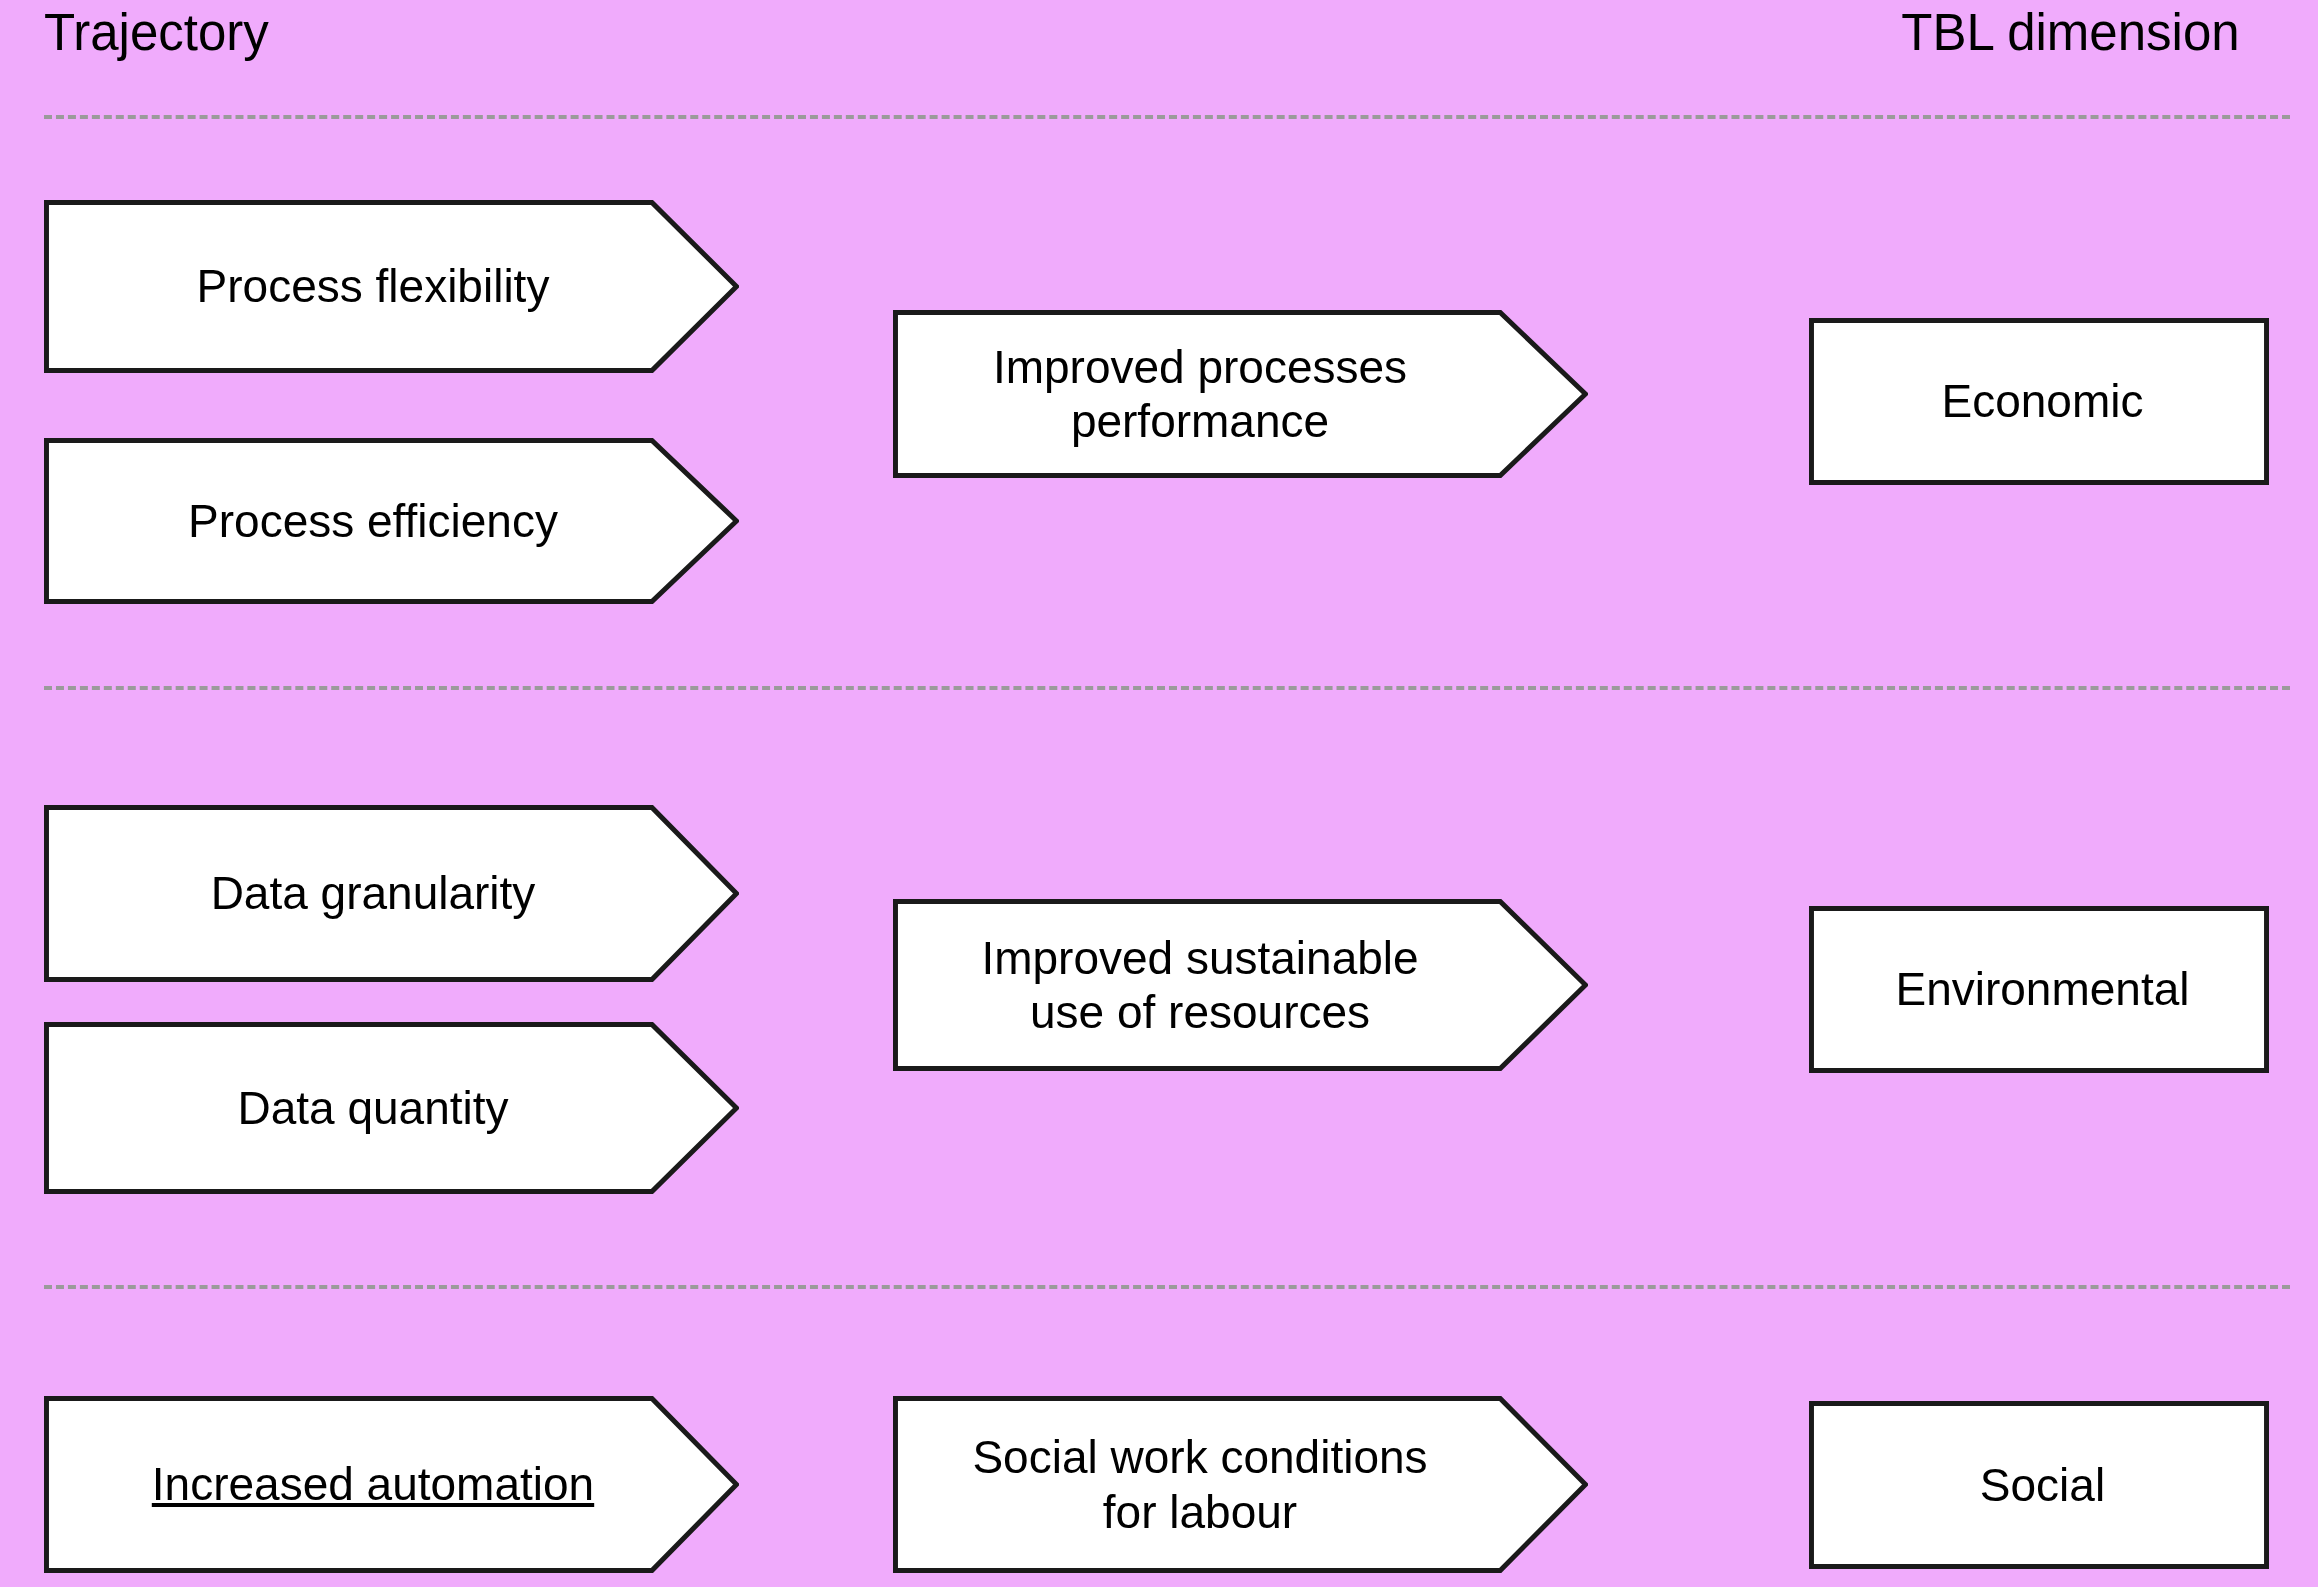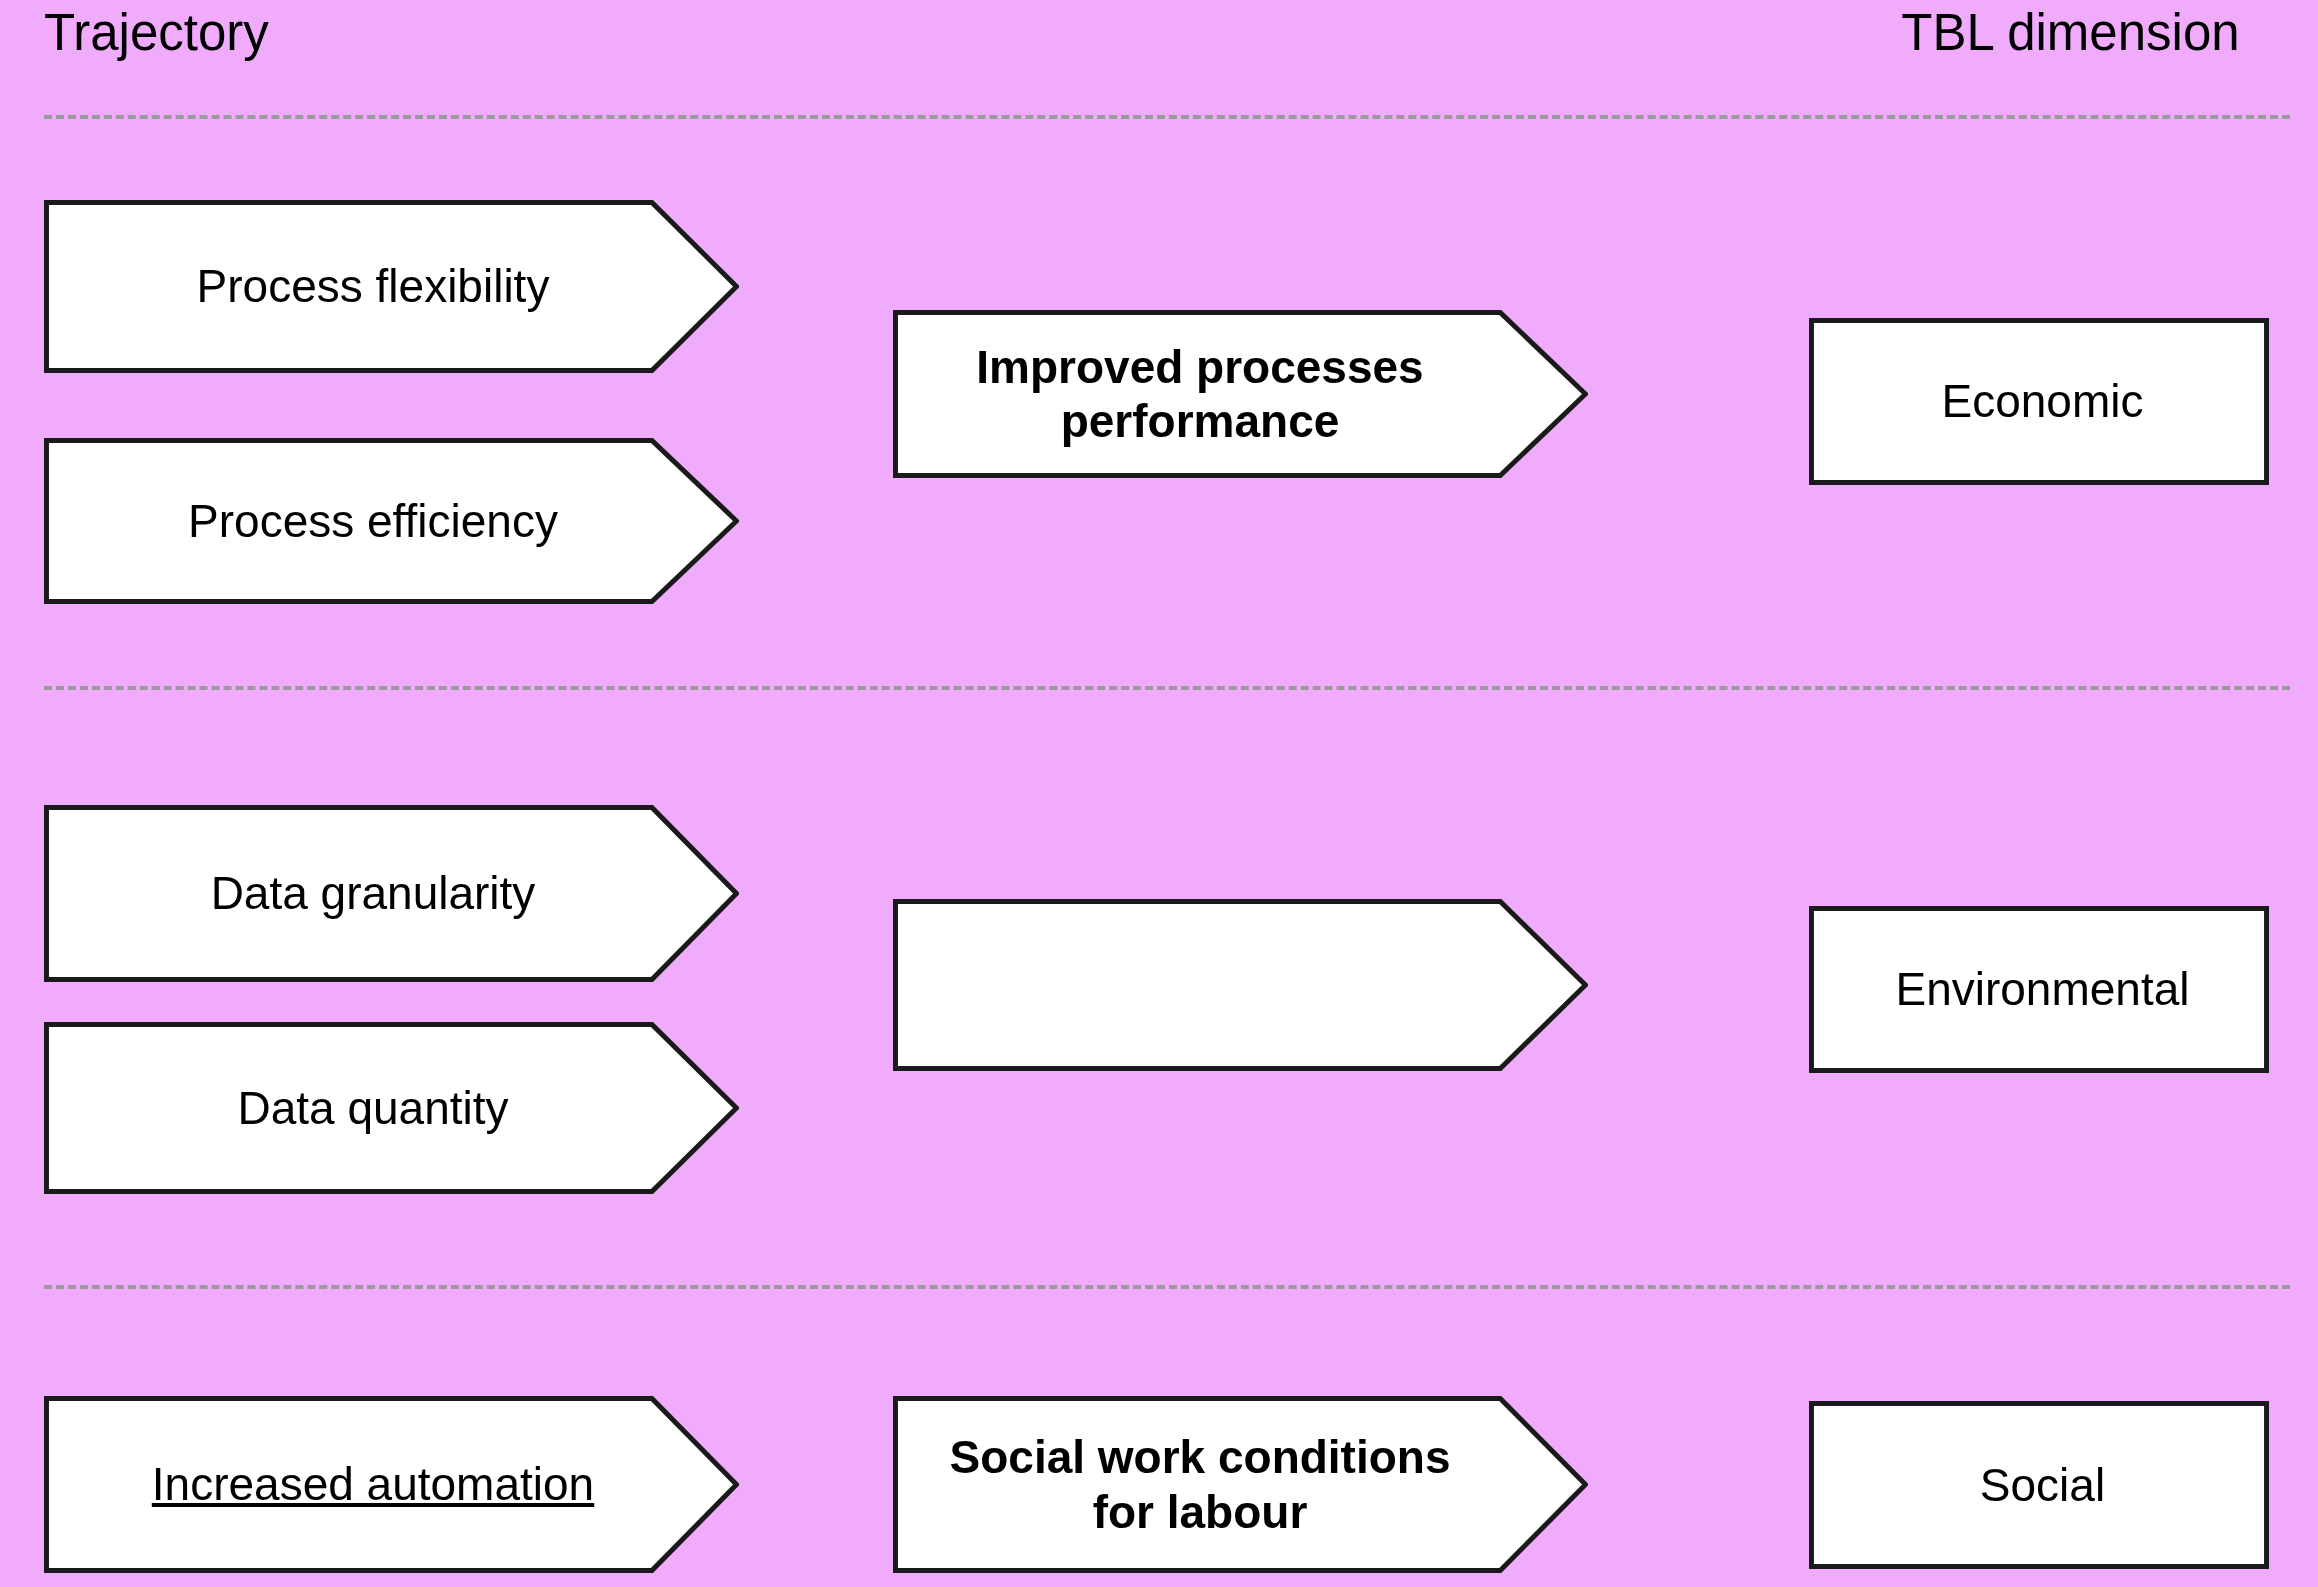--- a/index.html
+++ b/index.html
@@ -78,21 +78,21 @@
   #c2-r1{top:310px;height:168px;}
   #c2-r2{top:899px;height:172px;}
   #c2-r3{top:1396px;height:177px;}
 
   
   #c3-r1{top:318px;height:167px;}
   #c3-r2{top:906px;height:167px;}
   #c3-r3{top:1401px;height:168px;}
 
   .arrow-c1 .lbl{width:651px;margin-right:44px;}
-  .arrow-c2 .lbl{width:608px;margin-right:88px;font-weight:bold;}
+  .arrow-c2 .lbl{width:608px;margin-right:88px;}
 </style>
 </head>
 <body>
 
 <div id="canvas">
 
   <div class="col-header" id="hdr-trajectory">Trajectory</div>
 
   <div class="col-header" id="hdr-tbl">TBL dimension</div>
 
@@ -140,20 +140,22 @@
     <svg viewBox="0 0 846 210" preserveAspectRatio="none">
       <polygon points="3,3 740,3 843,105 740,207 3,207" fill="#ffffff" stroke="#1a1a1a" stroke-width="5" stroke-linejoin="miter" vector-effect="non-scaling-stroke"></polygon>
     </svg>
     <span class="lbl">Data quantity</span>
   </div>
 
   <div class="shape arrow arrow-c2" id="c2-r2">
     <svg viewBox="0 0 847 210" preserveAspectRatio="none">
       <polygon points="3,3 740,3 844,105 740,207 3,207" fill="#ffffff" stroke="#1a1a1a" stroke-width="5" stroke-linejoin="miter" vector-effect="non-scaling-stroke"></polygon>
     </svg>
+    <span class="lbl">Improved sustainable
+use of resources</span>
   </div>
 
   <div class="shape box-c3" id="c3-r2">
     <svg viewBox="0 0 560 204" preserveAspectRatio="none">
       <rect x="3" y="3" width="554" height="198" fill="#ffffff" stroke="#1a1a1a" stroke-width="5" vector-effect="non-scaling-stroke"></rect>
     </svg>
     <span class="lbl">Environmental</span>
   </div>
 
   <div class="shape arrow arrow-c1" id="c1-r3a">

